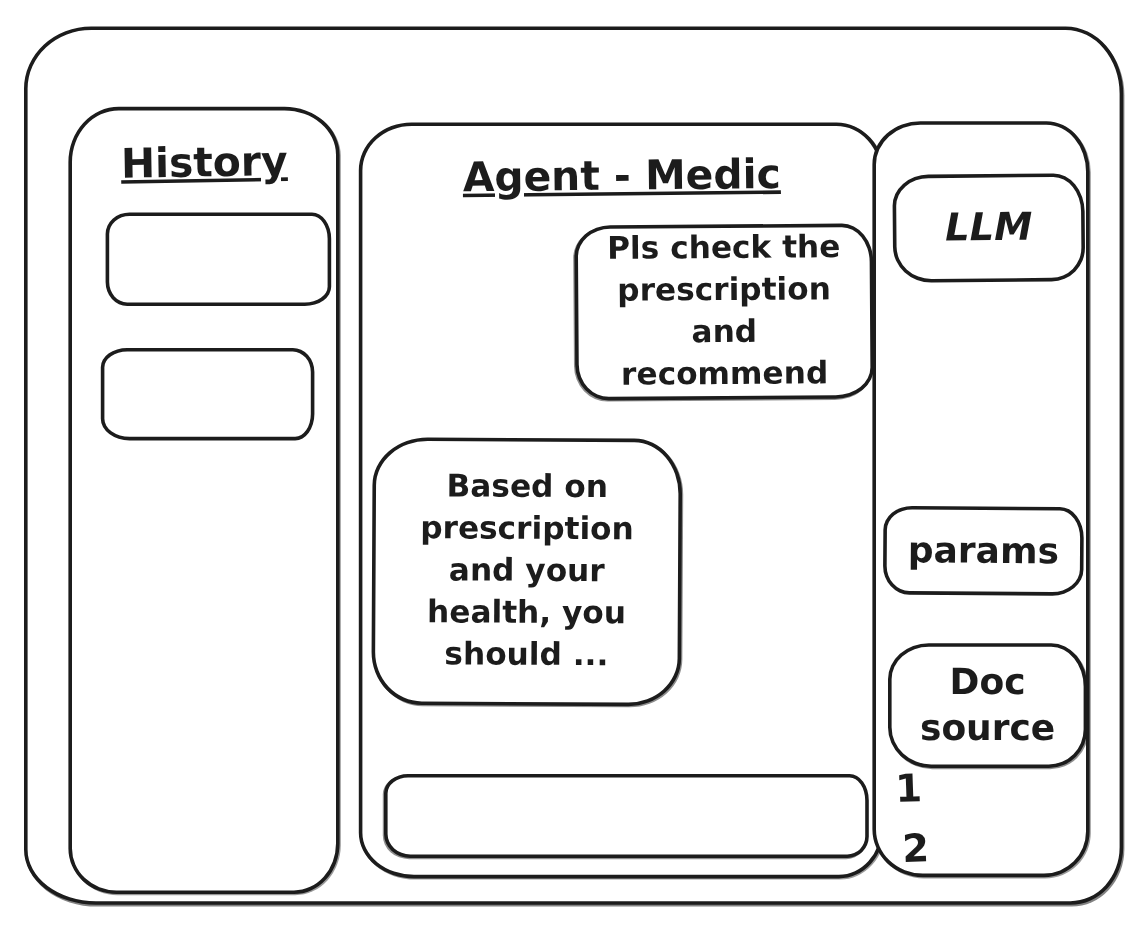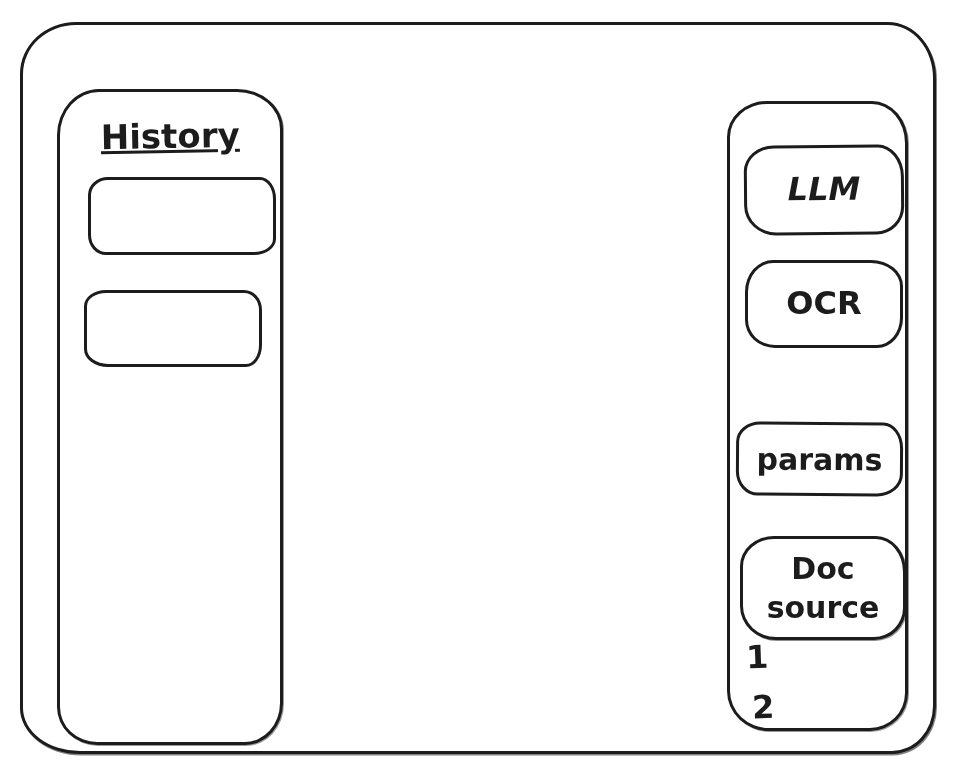--- a/index.html
+++ b/index.html
@@ -157,24 +157,36 @@
 
 <div class="canvas">
   <div class="sketch app-window">
 
     <aside class="sketch history-panel">
       <h2 class="panel-title">History</h2>
       <div class="history-item item-1"></div>
       <div class="history-item item-2"></div>
     </aside>
 
+    <main class="sketch chat-panel">
+      <h1 class="chat-title">Agent - Medic</h1>
+
+      <div class="bubble user-bubble">
+        <span>Pls check the prescription and recommend</span>
+      </div>
+
+      <div class="bubble assistant-bubble">
+        <span>Based on prescription and your health, you should ...</span>
+      </div>
+
+      <input class="message-input" type="text" placeholder="" style="">
+    </main>
 
     <aside class="sketch tools-panel">
       <button class="tool-btn llm">LLM</button>
-      <button class="tool-btn ocr">OCR</button>
       <button class="tool-btn params">params</button>
       <button class="tool-btn docsource">Doc source</button>
       <div class="doc-item one">1</div>
       <div class="doc-item two">2</div>
     </aside>
 
   </div>
 </div>
 
 </body></html>

